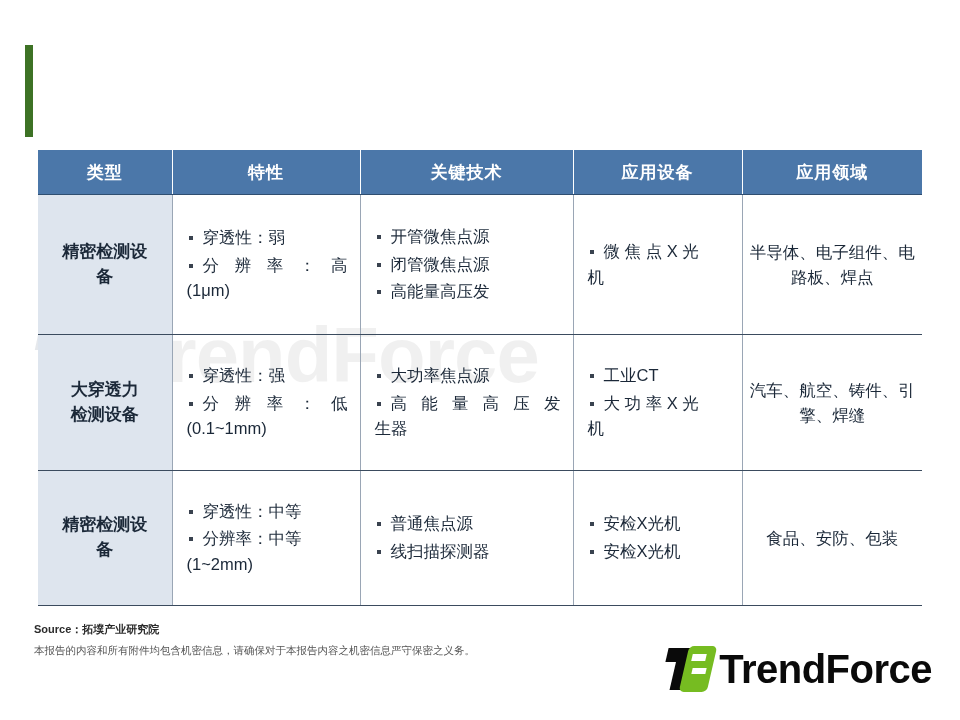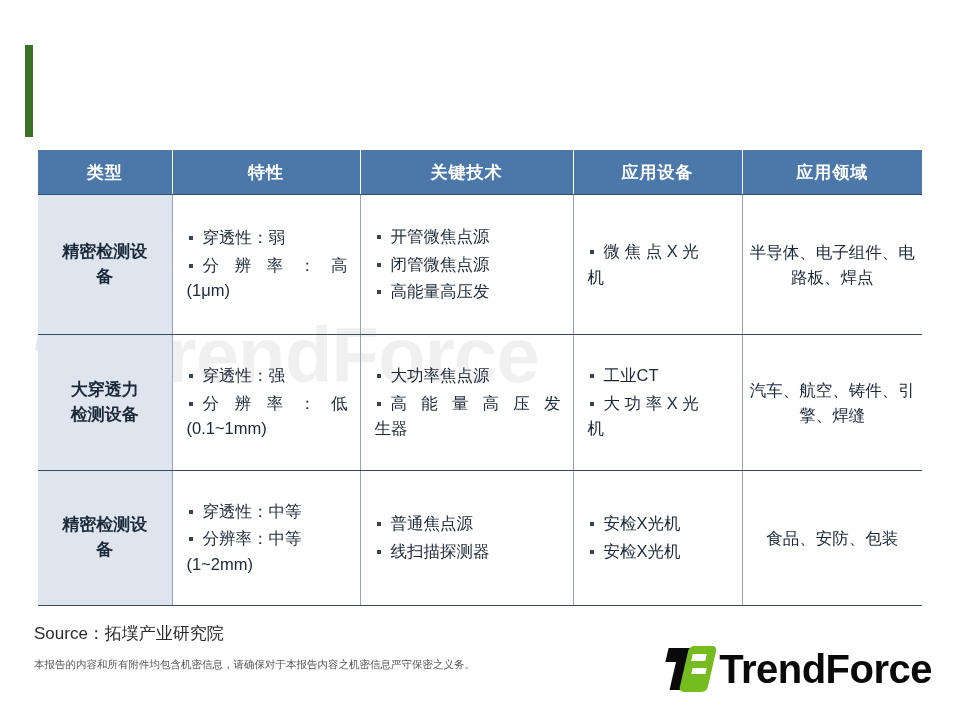--- a/index.html
+++ b/index.html
@@ -182,24 +182,24 @@
 
   
   .footer {
     position: absolute;
     left: 34px;
     top: 622px;
     width: 600px;
     z-index: 3;
   }
   .source-line {
-    font-size: 17px;
-    font-weight: normal;
+    font-size: 11px;
+    font-weight: bold;
     color: #2b2b2b;
-    margin-bottom: 10px;
+    margin-bottom: 4px;
   }
   .disclaimer {
     font-size: 10.5px;
     color: #555555;
     line-height: 1.75;
   }
 
   .logo {
     position: absolute;
     right: 28px;

